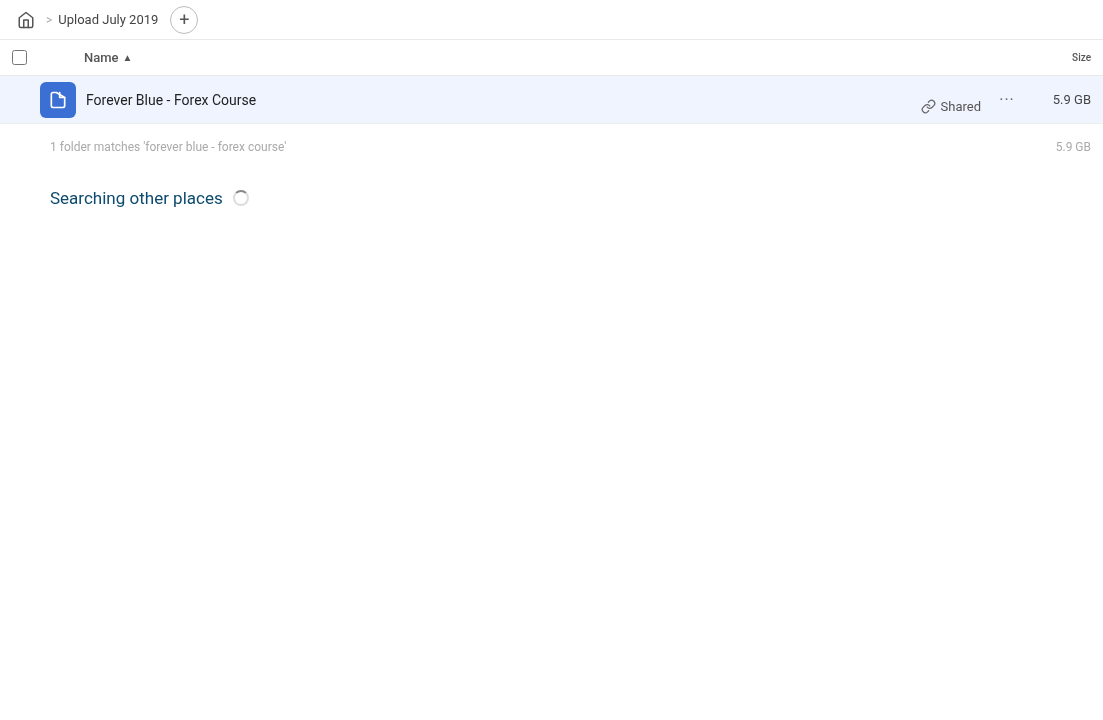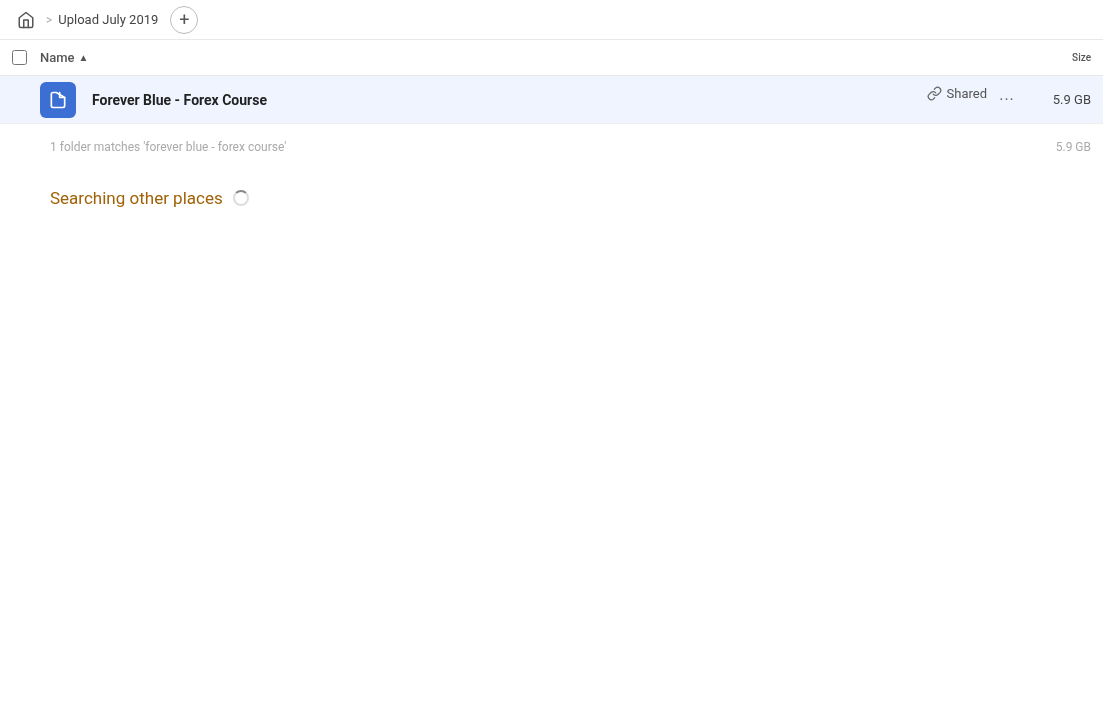--- a/index.html
+++ b/index.html
@@ -66,20 +66,21 @@
       line-height: 1;
     }
 
     
     .column-header {
       display: flex;
       align-items: center;
       padding: 0 12px;
       height: 36px;
       border-bottom: 1px solid #e8e8e8;
+      gap: 44px;
     }
 
     .col-checkbox {
       width: 28px;
       display: flex;
       align-items: center;
     }
 
     .col-checkbox input[type="checkbox"] {
       width: 15px;
@@ -143,28 +144,27 @@
 
     .file-icon-wrap svg {
       width: 20px;
       height: 20px;
     }
 
     .file-name {
       flex: 1;
       font-size: 14px;
       color: #222;
-      font-weight: 700;
-      margin-left: 6px;
+      font-weight: 400;
     }
 
     .file-actions {
       display: flex;
-      align-items: flex-start;
-      gap: 6px;
+      align-items: flex-end;
+      gap: 12px;
     }
 
     .shared-badge {
       display: flex;
       align-items: center;
       gap: 5px;
       font-size: 13px;
       color: #555;
     }
 
@@ -207,21 +207,21 @@
     
     .searching-section {
       padding: 24px 12px 12px 50px;
       display: flex;
       align-items: center;
       gap: 10px;
     }
 
     .searching-text {
       font-size: 17px;
-      color: #a16207;
+      color: #0c4a6e;
       font-weight: 400;
       text-align: center;
     }
 
     
     .spinner {
       width: 16px;
       height: 16px;
       border: 2px solid #ddd;
       border-top: 2px solid #888;

